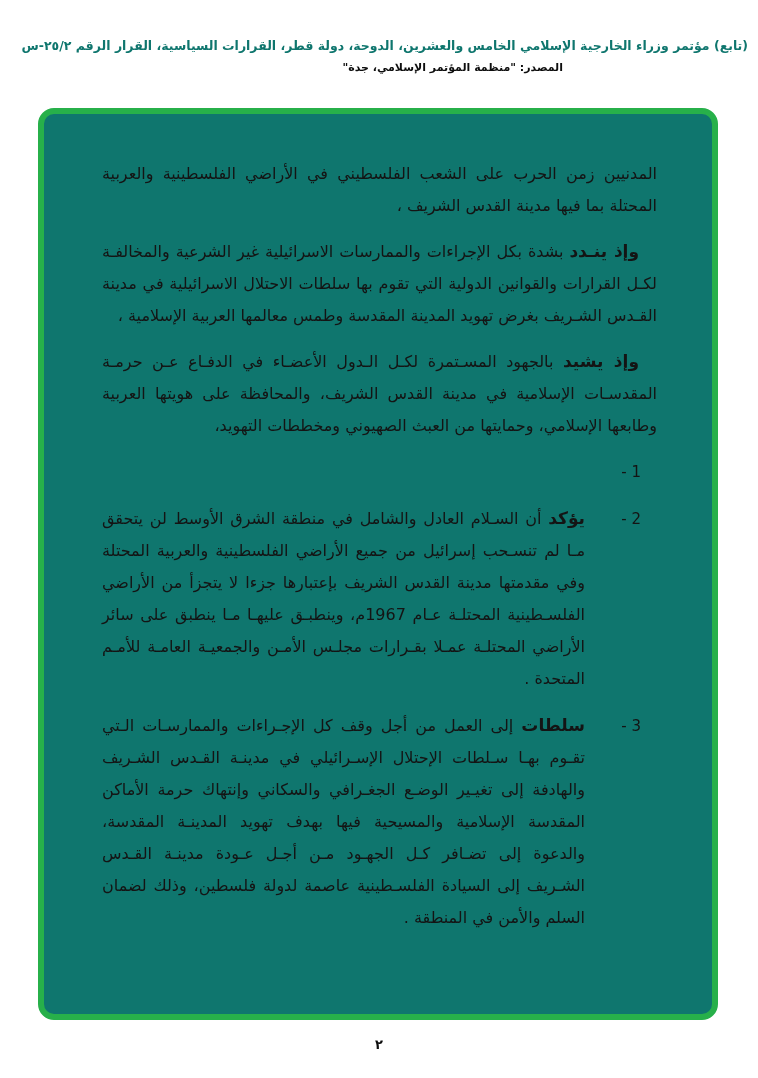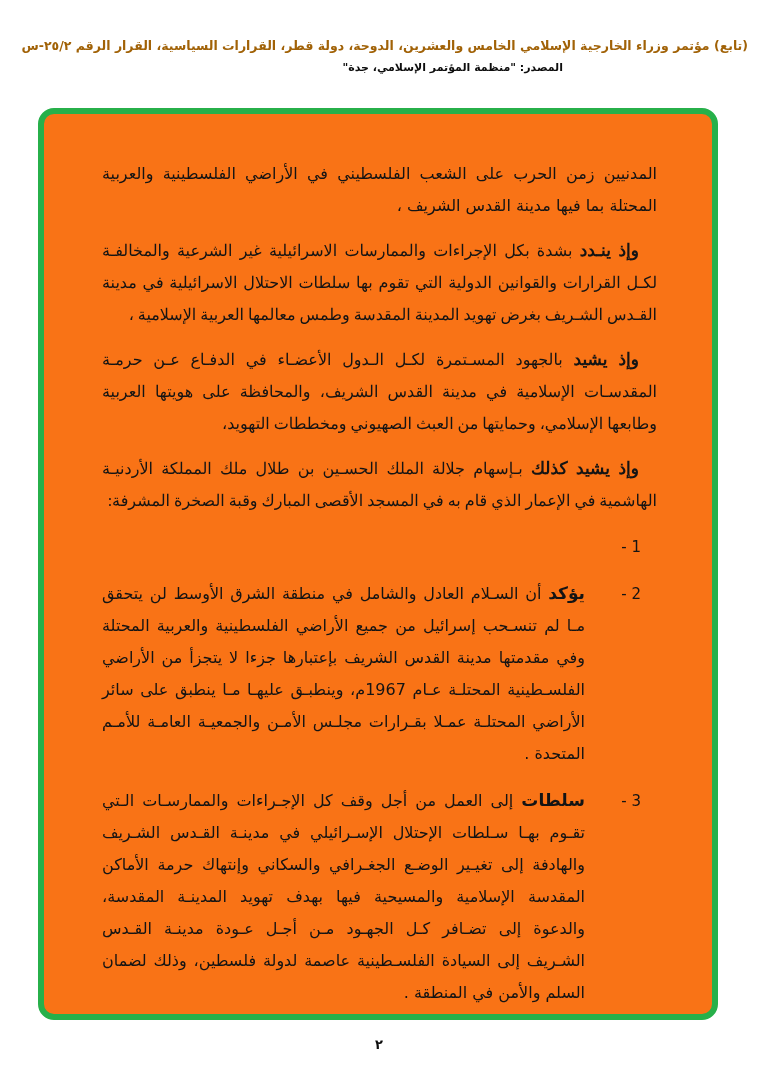--- a/index.html
+++ b/index.html
@@ -22,21 +22,21 @@
     top: 38px;
     right: 10px;
     left: 6px;
   }
   .header-line1 {
     font-size: 12.5px;
     font-weight: bold;
     text-align: right;
     white-space: nowrap;
     letter-spacing: 0;
-    color: #a16207;
+    color: #0f766e;
   }
   .header-line2 {
     margin-top: 8px;
     font-size: 11px;
     font-weight: bold;
     text-align: right;
     padding-left: 0;
     padding-right: 185px;
     white-space: nowrap;
     color: #0d0d0d;
@@ -45,32 +45,31 @@
     position: absolute;
     top: 108px;
     left: 38px;
     right: 40px;
     height: 912px;
     box-sizing: border-box;
     border: 6px solid #27b04a;
     border-radius: 16px;
     padding: 44px 55px 0 58px;
     overflow: hidden;
-    background: #f97316;
+    background: #0f766e;
   }
   .para {
     margin: 0 0 13px 0;
     font-size: 16px;
     line-height: 32px;
     text-align: justify;
     text-justify: inter-word;
   }
   .para.indent-first {
     text-indent: 18px;
-    font-family: Liberation Serif, serif;
   }
   .lead {
     font-weight: bold;
     font-size: 17px;
   }
   .list-item {
     display: flex;
     margin: 0 0 14px 0;
   }
   .list-marker {
@@ -119,24 +118,20 @@
     <p class="para indent-first">
       <span class="lead">وإذ ينـدد</span>
       <span>بشدة بكل الإجراءات والممارسات الاسرائيلية غير الشرعية والمخالفـة لكـل القرارات والقوانين الدولية التي تقوم بها سلطات الاحتلال الاسرائيلية في مدينة القـدس الشـريف بغرض تهويد المدينة المقدسة وطمس معالمها العربية الإسلامية ،</span>
     </p>
 
     <p class="para indent-first">
       <span class="lead">وإذ يشيد</span>
       <span>بالجهود المسـتمرة لكـل الـدول الأعضـاء في الدفـاع عـن حرمـة المقدسـات الإسلامية في مدينة القدس الشريف، والمحافظة على هويتها العربية وطابعها الإسلامي، وحمايتها من العبث الصهيوني ومخططات التهويد،</span>
     </p>
 
-    <p class="para indent-first">
-      <span class="lead">وإذ يشيد كذلك</span>
-      <span>بـإسهام جلالة الملك الحسـين بن طلال ملك المملكة الأردنيـة الهاشمية في الإعمار الذي قام به في المسجد الأقصى المبارك وقبة الصخرة المشرفة:</span>
-    </p>
 
     <div class="list-item">
       <div class="list-marker">1 -</div>
     </div>
 
     <div class="list-item">
       <div class="list-marker">2 -</div>
       <div class="item-text">
         <span class="lead">يؤكد</span>
         <span>أن السـلام العادل والشامل في منطقة الشرق الأوسط لن يتحقق مـا لم تنسـحب إسرائيل من جميع الأراضي الفلسطينية والعربية المحتلة وفي مقدمتها مدينة القدس الشريف بإعتبارها جزءا لا يتجزأ من الأراضي الفلسـطينية المحتلـة عـام 1967م، وينطبـق عليهـا مـا ينطبق على سائر الأراضي المحتلـة عمـلا بقـرارات مجلـس الأمـن والجمعيـة العامـة للأمـم المتحدة .</span>

